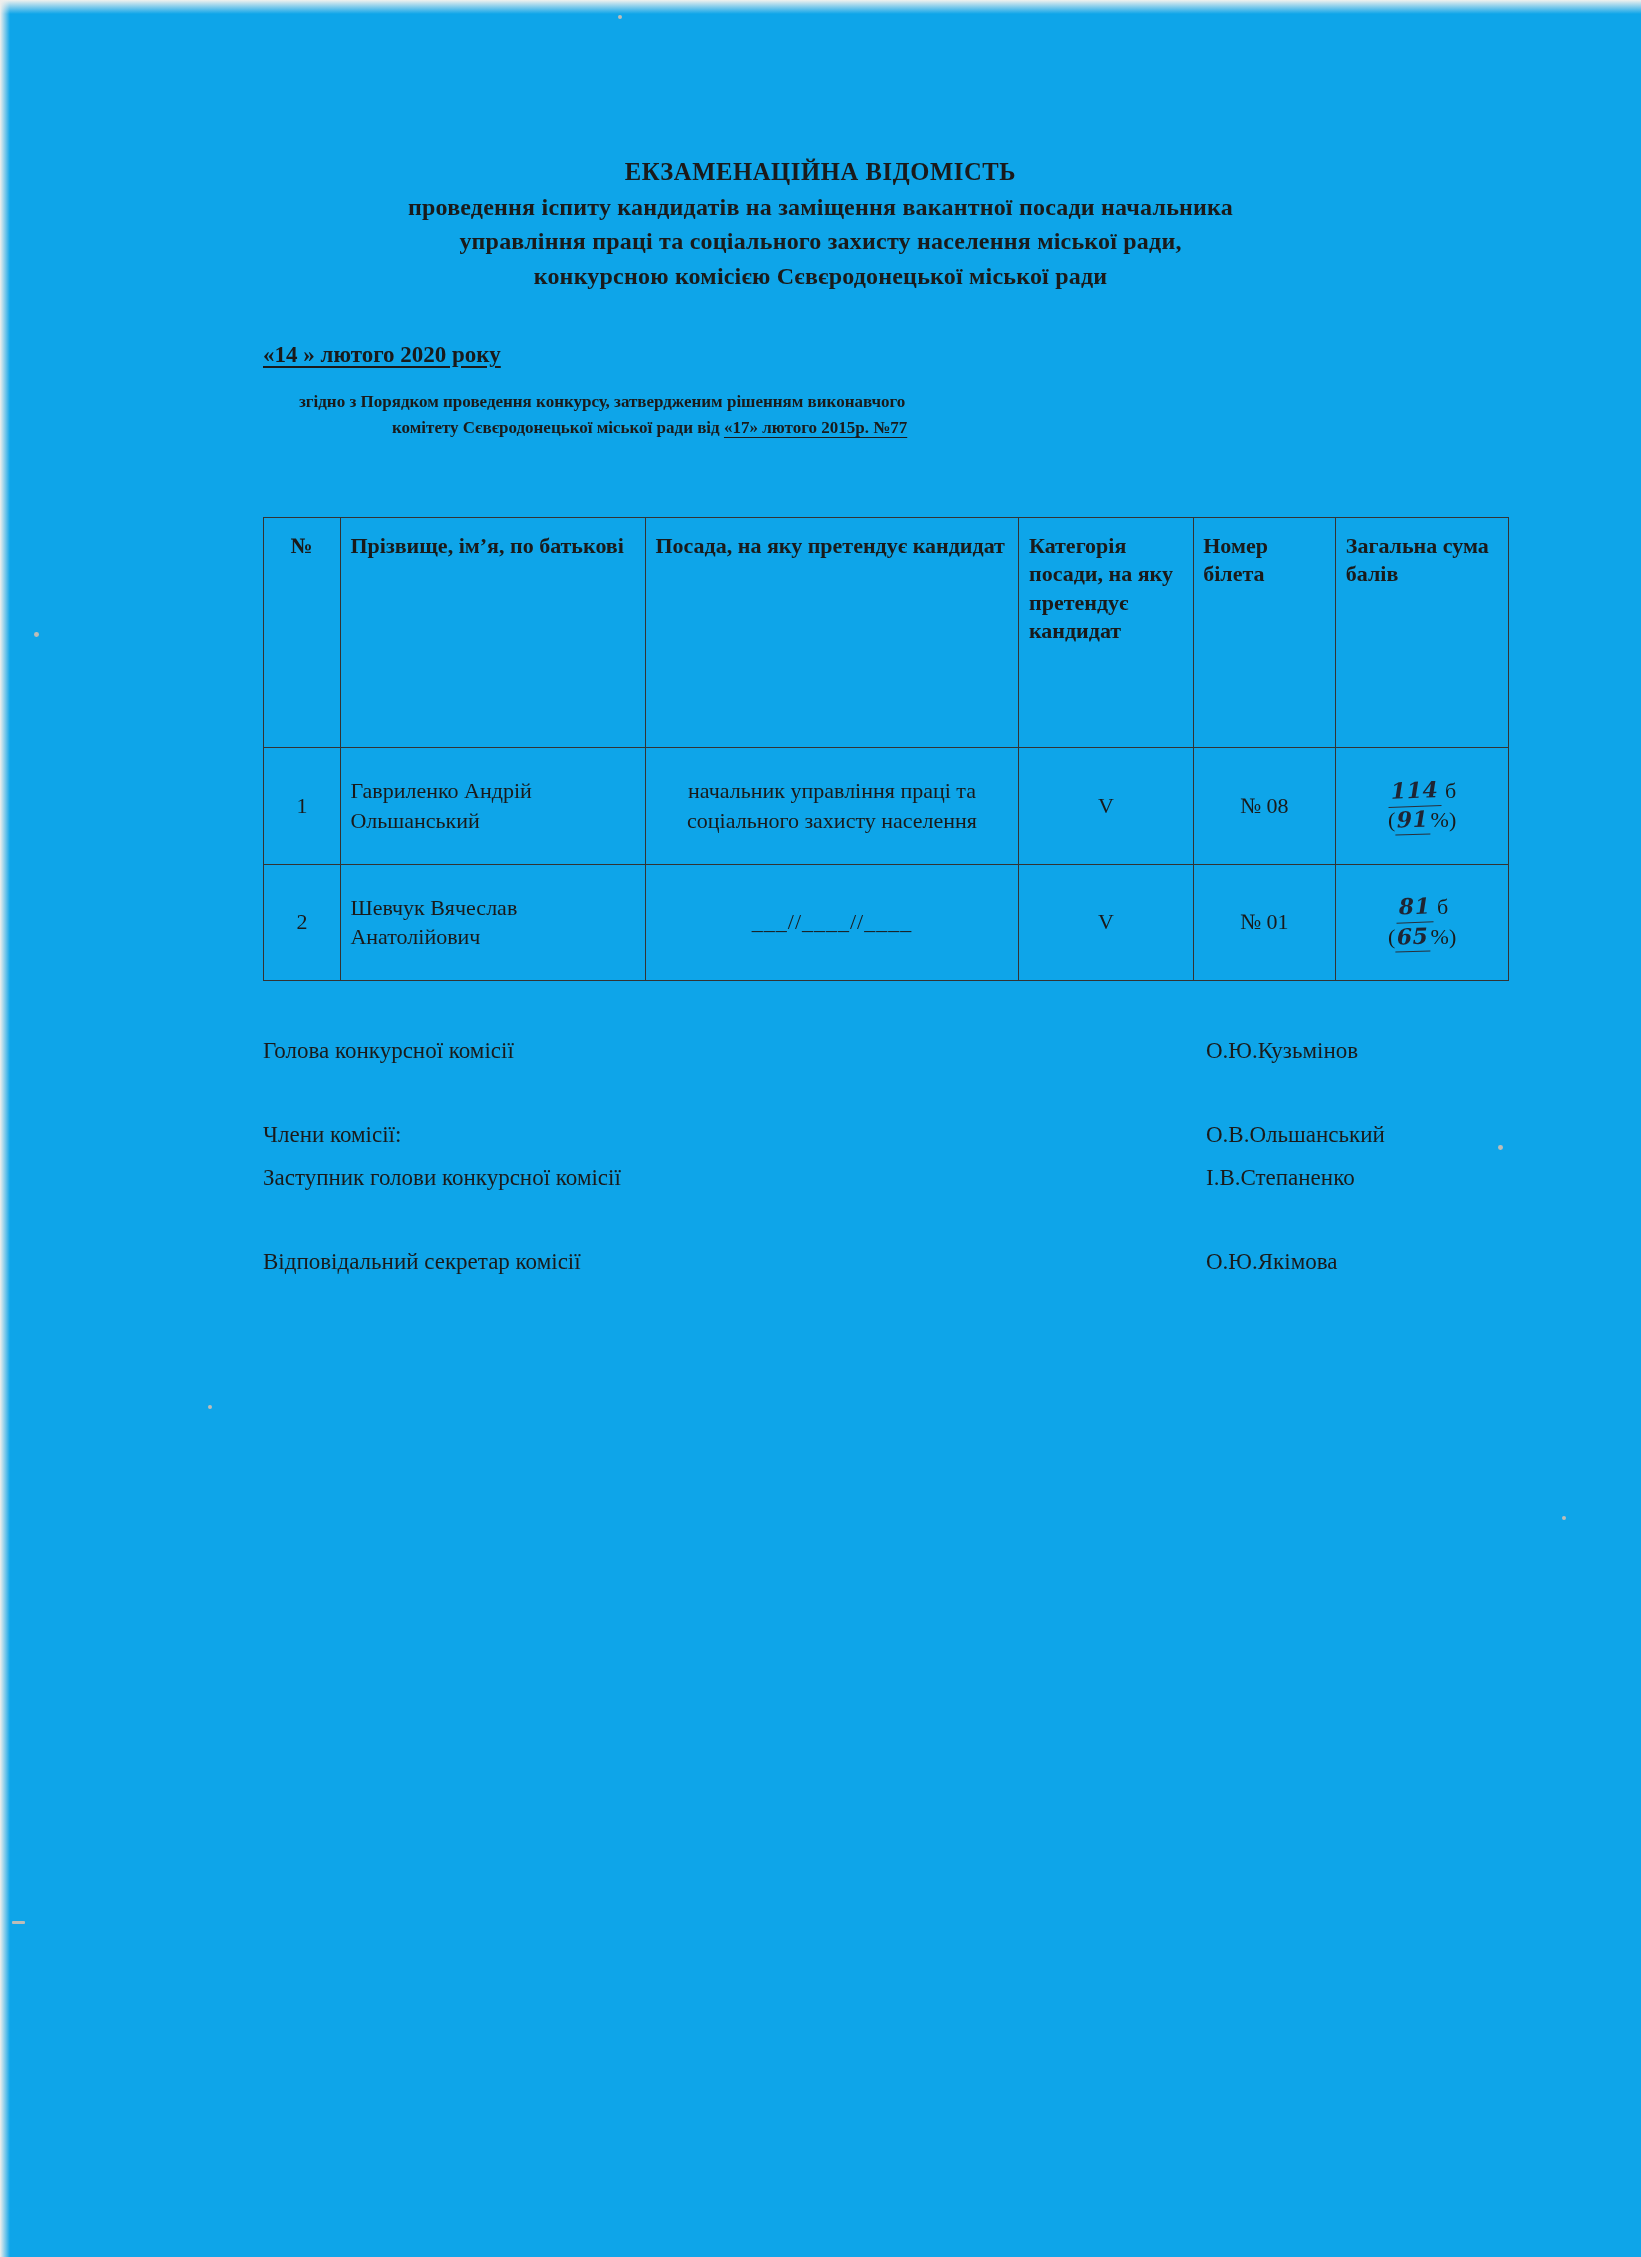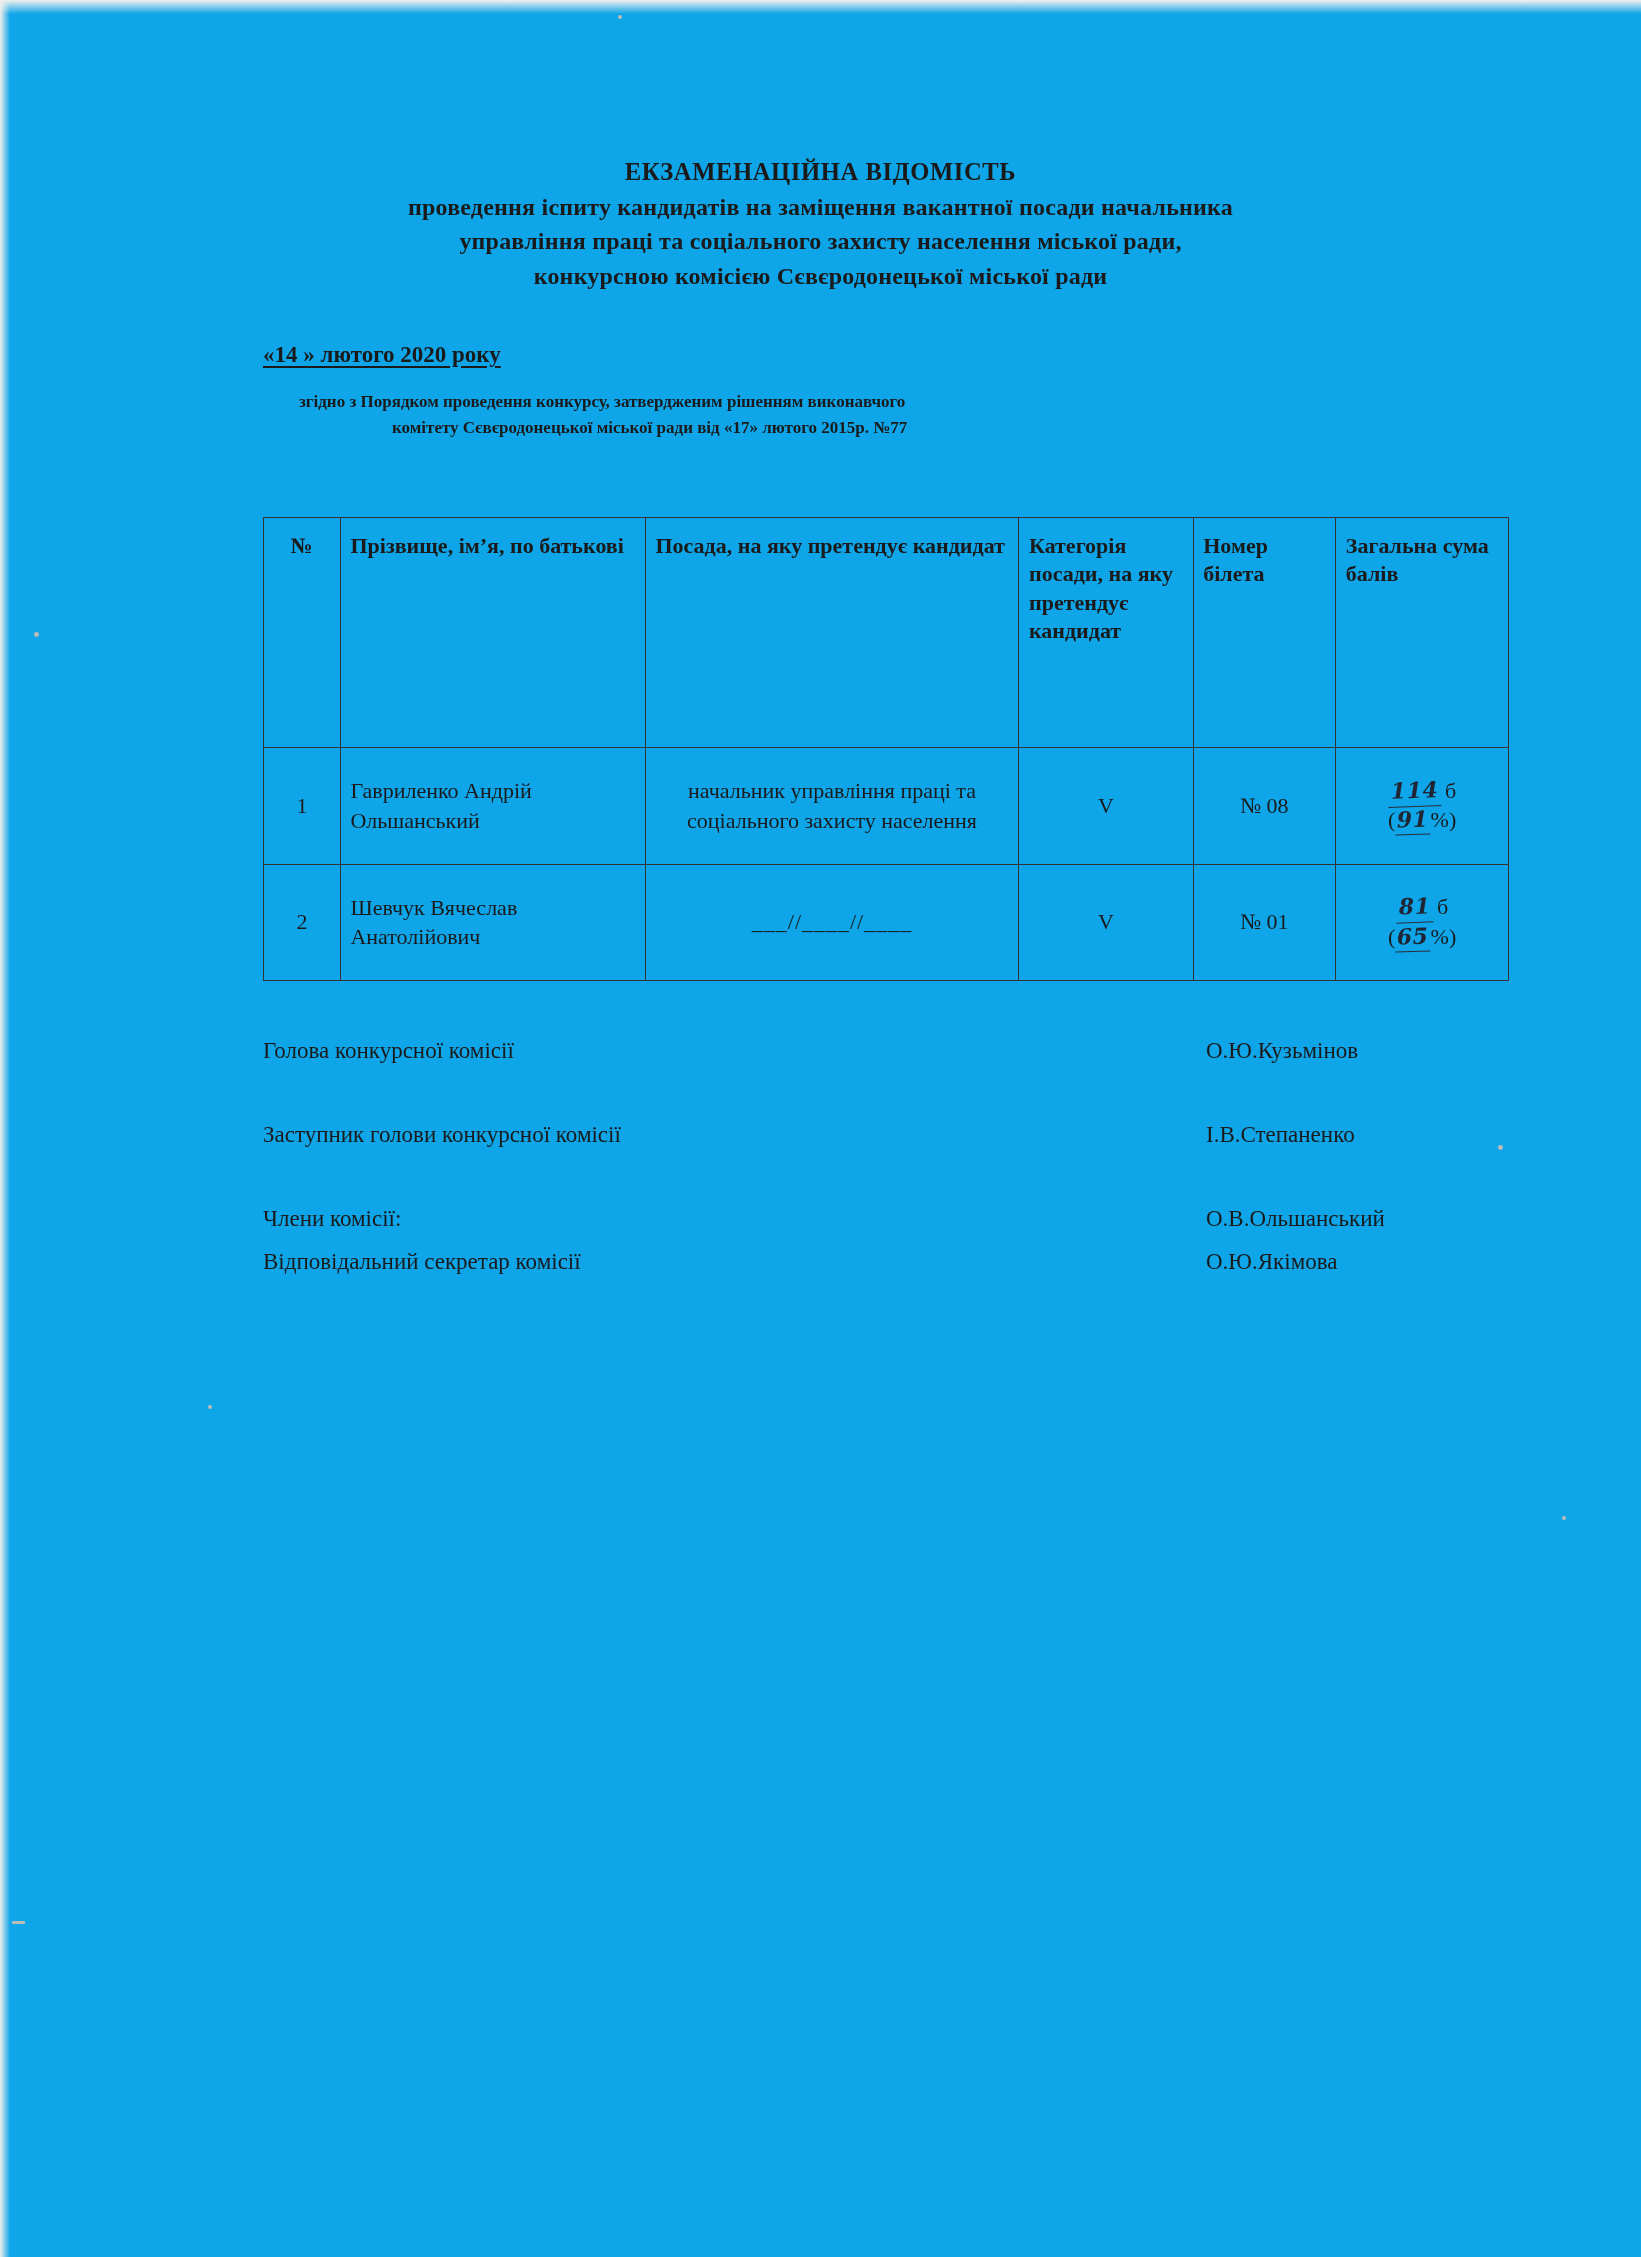--- a/index.html
+++ b/index.html
@@ -80,21 +80,21 @@
     padding-left: 299px;
     padding-right: 241px;
     font-weight: bold;
     font-size: 17px;
     line-height: 1.5;
   }
   .basis-line2 {
     display: block;
     padding-left: 93px;
   }
-  .u { text-underline-offset: 3.9px; }
+  .u { text-decoration: underline; text-underline-offset: 3.9px; }
 
   
   table.exam {
     position: absolute;
     left: 263px;
     top: 517px;
     width: 1246px;
     border-collapse: collapse;
     font-size: 22px;
   }
@@ -256,28 +256,28 @@
         </td>
       </tr>
     </tbody>
   </table>
 
   <div class="sig-block">
     <div class="sig-row">
       <div class="sig-role">Голова конкурсної комісії</div>
       <div class="sig-name">О.Ю.Кузьмінов</div>
     </div>
+    <div class="sig-row members-gap">
+      <div class="sig-role">Члени комісії:</div>
+      <div class="sig-name">О.В.Ольшанський</div>
+    </div>
     <div class="sig-row">
       <div class="sig-role">Заступник голови конкурсної комісії</div>
       <div class="sig-name">І.В.Степаненко</div>
     </div>
-    <div class="sig-row members-gap">
-      <div class="sig-role">Члени комісії:</div>
-      <div class="sig-name">О.В.Ольшанський</div>
-    </div>
     <div class="sig-row">
       <div class="sig-role">Відповідальний секретар комісії</div>
       <div class="sig-name">О.Ю.Якімова</div>
     </div>
   </div>
 
 </div>
 
 
 </body></html>

